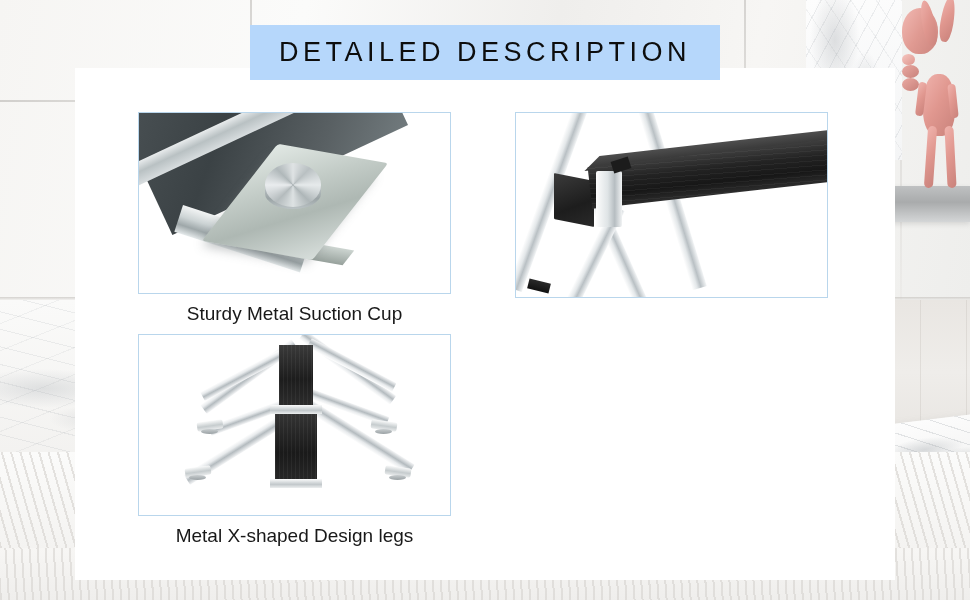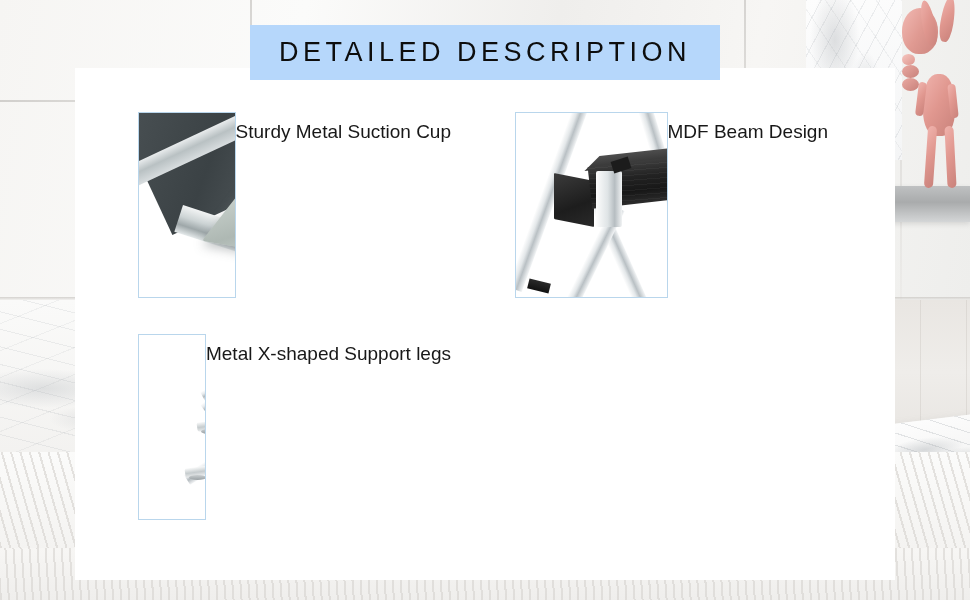--- a/index.html
+++ b/index.html
@@ -150,21 +150,21 @@
 
   
   #feature-grid{
     position:absolute;
     left:138px; top:112px; width:690px; height:440px;
     display:grid;
     grid-template-columns:313px 313px;
     grid-template-rows:218px 218px;
     column-gap:64px; row-gap:4px;
   }
-  .feature-cell{ display:flex; }
+  .feature-cell{ display:flex; flex-direction:column; }
   .feature-photo{
     position:relative;
     width:313px; height:186px;
     border:1px solid #b9d6ec;
     background:#ffffff;
     overflow:hidden;
   }
   .feature-caption{
     height:32px; line-height:32px;
     text-align:center;
@@ -386,21 +386,20 @@
       <div class="p2-leg p2-l2"></div>
       <div class="p2-leg p2-l3"></div>
       <div class="p2-leg p2-l4"></div>
       <div class="p2-foot"></div>
       <div class="p2-beam-cap"></div>
       <div class="p2-beam-top"></div>
       <div class="p2-beam"></div>
       <div class="p2-collar"></div>
       <div class="p2-nub"></div>
     </div>
-    <div class="feature-caption">MDF Beam Design</div>
   </div>
 
   <div class="feature-cell">
     <div class="feature-photo">
       <div class="p3-rod" style="left:152px;top:4px;width:11px;height:112px;transform:rotate(54deg);transform-origin:top left;"></div>
       <div class="p3-rod" style="left:160px;top:4px;width:11px;height:112px;transform:rotate(-54deg);transform-origin:top left;"></div>
       <div class="p3-rod" style="left:146px;top:12px;width:10px;height:96px;transform:rotate(62deg);transform-origin:top left;"></div>
       <div class="p3-rod" style="left:168px;top:12px;width:10px;height:96px;transform:rotate(-62deg);transform-origin:top left;"></div>
 
       <div class="p3-hubtop"></div>
@@ -415,17 +414,17 @@
 
       <div class="p3-foot" style="left:58px;top:86px;transform:rotate(-8deg);"></div>
       <div class="p3-pad" style="left:62px;top:94px;"></div>
       <div class="p3-foot" style="left:232px;top:86px;transform:rotate(8deg);"></div>
       <div class="p3-pad" style="left:236px;top:94px;"></div>
       <div class="p3-foot" style="left:46px;top:132px;transform:rotate(-8deg);"></div>
       <div class="p3-pad" style="left:50px;top:140px;"></div>
       <div class="p3-foot" style="left:246px;top:132px;transform:rotate(8deg);"></div>
       <div class="p3-pad" style="left:250px;top:140px;"></div>
     </div>
-    <div class="feature-caption">Metal X-shaped Support legs</div>
+    <div class="feature-caption">Metal X-shaped Design legs</div>
   </div>
 
 
 </div>
 
 </body></html>

